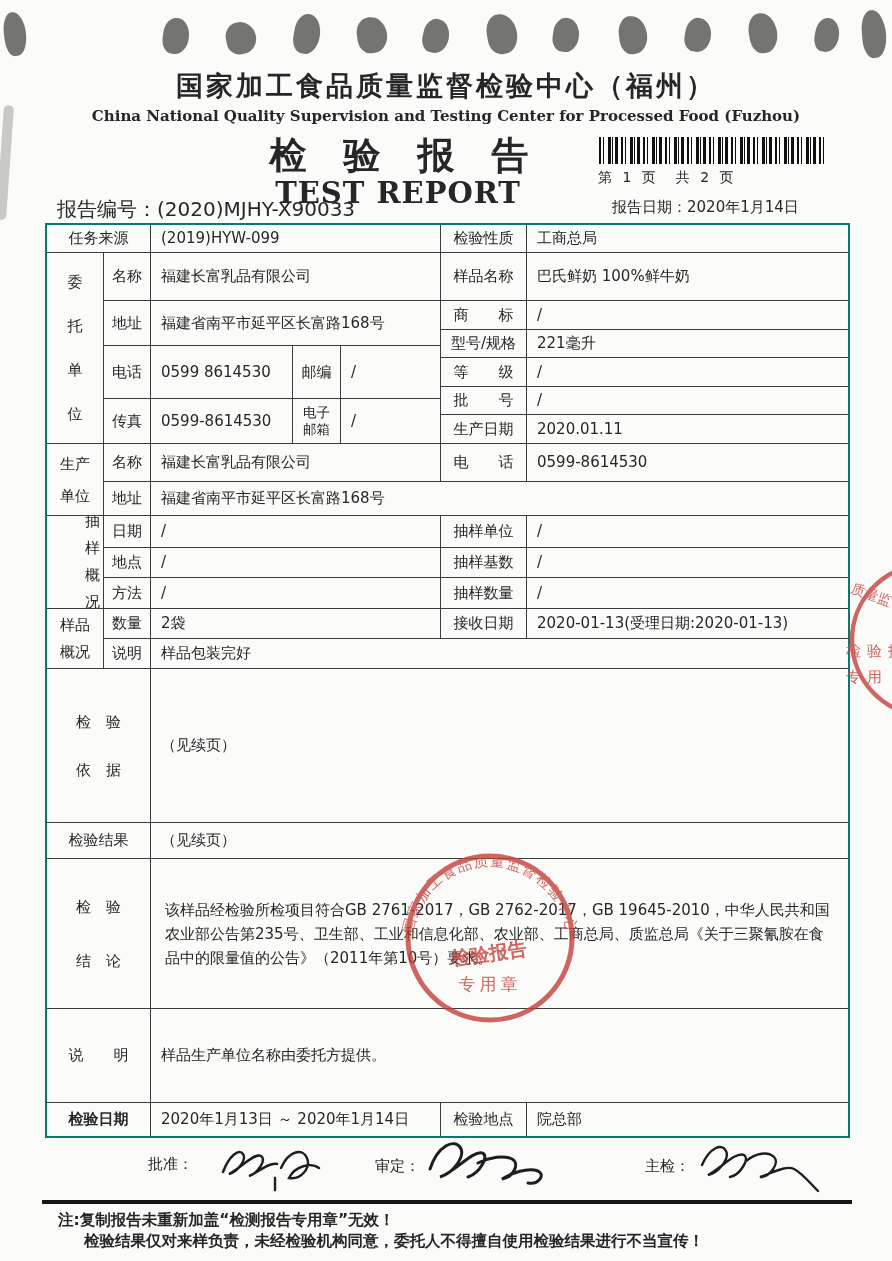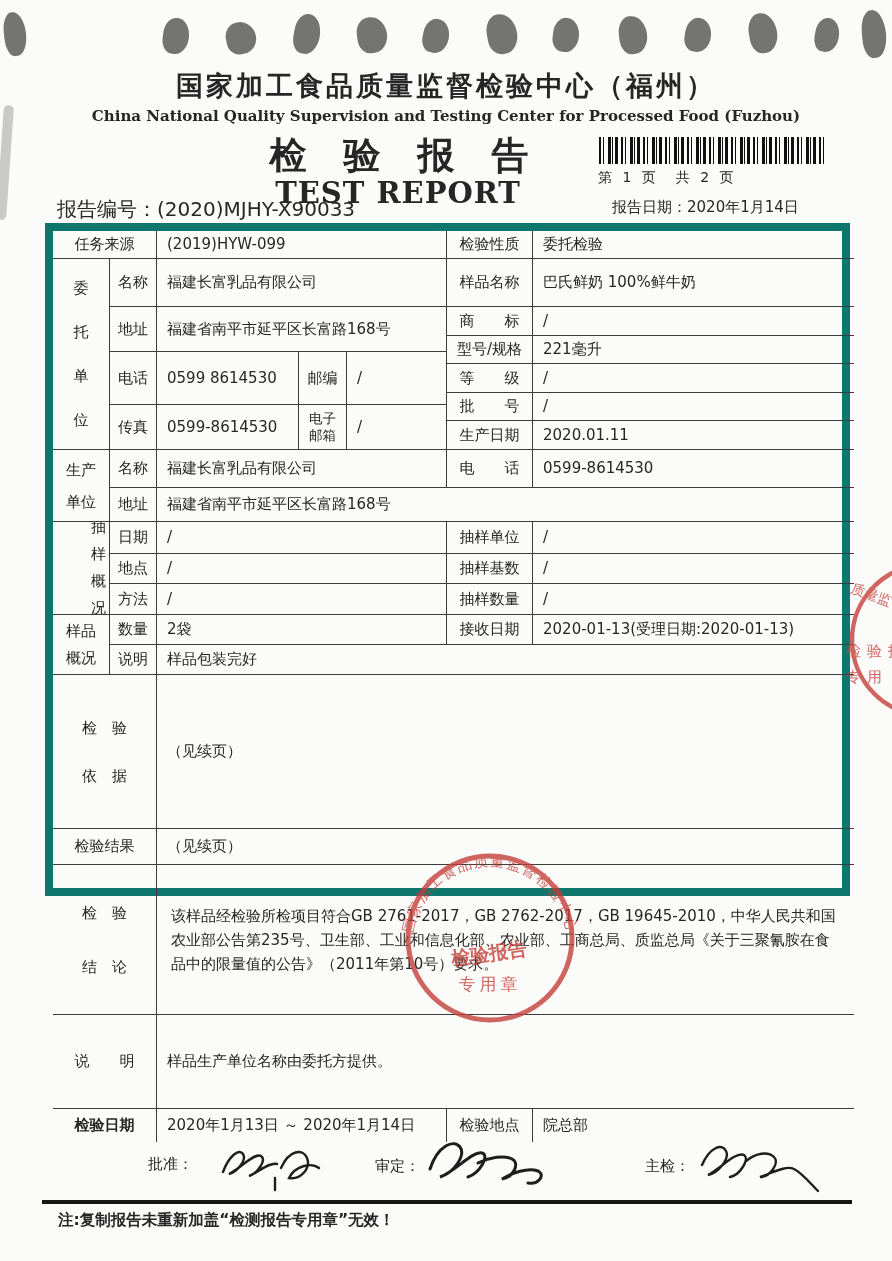--- a/index.html
+++ b/index.html
@@ -16,24 +16,24 @@
   .title-cn{left:0;right:94px;top:131px;text-align:center;font-size:37px;font-weight:bold;}
   .title-en{left:0;right:96px;top:176px;text-align:center;font-size:29px;font-weight:bold;letter-spacing:1px;
             font-family:"DejaVu Serif","Liberation Serif",serif;}
   .barcode{left:599px;top:137px;width:227px;height:27px;background:
     repeating-linear-gradient(90deg,#101010 0 2px,transparent 2px 4px,#101010 4px 5px,transparent 5px 9px,
     #101010 9px 12px,transparent 12px 13px,#101010 13px 14px,transparent 14px 16px,#101010 16px 19px,transparent 19px 22px);}
   .page-info{left:598px;top:169px;font-size:14px;letter-spacing:3px;}
   .report-no{left:57px;top:196px;font-size:20px;}
   .report-date{left:612px;top:198px;font-size:15px;}
   
-  .tbl{position:absolute;left:45px;top:223px;width:805px;height:673px;display:grid;box-sizing:border-box;
+  .tbl{position:absolute;left:45px;top:223px;width:805px;height:915px;display:grid;box-sizing:border-box;
        grid-template-columns:57px 47px 142px 48px 100px 86px 321px;
        grid-template-rows:28px 48px 29px 16px 12px 29px 12px 16px 29px 38px 34px 32px 30px 31px 30px 30px 154px 36px 150px 94px 33px;
-       border:8px solid #0f766e;background:transparent;}
+       border:2px solid #0f766e;background:transparent;}
   .c{border-right:1.5px solid #3c3c3c;border-bottom:1.5px solid #3c3c3c;box-sizing:border-box;
      display:flex;align-items:center;font-size:15px;padding:2px 5px;overflow:hidden;line-height:1.25;}
   .lbl{justify-content:center;text-align:center;}
   .val{justify-content:flex-start;padding-left:10px;}
   .no-r{border-right:none;}
   .no-b{border-bottom:none;}
   .pre{white-space:pre-line;}
   .grp{justify-content:center;text-align:center;white-space:pre-line;}
   .lh44{line-height:44px;}
   .lh34{line-height:32px;}
@@ -80,21 +80,21 @@
   <div class="abs title-en">TEST REPORT</div>
   <div class="abs barcode"></div>
   <div class="abs page-info">第 1 页　共 2 页</div>
   <div class="abs report-no"><span>报告编号：</span><span>(2020)MJHY-X90033</span></div>
   <div class="abs report-date"><span>报告日期：</span><span>2020年1月14日</span></div>
 
   <div class="tbl">
     <div class="c lbl" style="grid-area:1/1/2/3;">任务来源</div>
     <div class="c val" style="grid-area:1/3/2/6;">(2019)HYW-099</div>
     <div class="c lbl" style="grid-area:1/6/2/7;">检验性质</div>
-    <div class="c val no-r" style="grid-area:1/7/2/8;">委托检验</div>
+    <div class="c val no-r" style="grid-area:1/7/2/8;">工商总局</div>
 
     <div class="c grp lh44" style="grid-area:2/1/10/2;">委
 托
 单
 位</div>
     <div class="c lbl" style="grid-area:2/2/3/3;">名称</div>
     <div class="c val" style="grid-area:2/3/3/6;">福建长富乳品有限公司</div>
     <div class="c lbl" style="grid-area:2/6/3/7;">样品名称</div>
     <div class="c val no-r" style="grid-area:2/7/3/8;">巴氏鲜奶 100%鲜牛奶</div>
 
@@ -196,14 +196,15 @@
   <svg class="abs" style="left:420px;top:1133px;" width="150" height="62" viewBox="0 0 150 62">
     <path class="sig" style="stroke-width:3;" d="M10,36 C18,12 34,6 40,14 C46,22 34,40 20,44 C36,38 52,18 62,20 C70,22 60,40 48,44 M58,30 C70,24 84,22 92,26 C100,30 94,44 82,46 C92,40 108,34 118,38 C126,42 118,52 108,50"></path>
   </svg>
   <div class="abs sig-label" style="left:645px;top:1157px;">主检：</div>
   <svg class="abs" style="left:690px;top:1135px;" width="140" height="64" viewBox="0 0 140 64">
     <path class="sig" d="M12,30 C20,12 32,8 36,16 C40,24 28,38 18,40 C30,34 46,16 54,20 C60,24 50,40 40,42 M56,26 C66,18 78,16 84,22 C90,28 80,42 70,42 C82,38 96,30 104,34 C112,38 120,48 128,56"></path>
   </svg>
 
   <div class="abs rule"></div>
   <div class="abs fn" style="left:58px;top:1210px;">注:复制报告未重新加盖“检测报告专用章”无效！</div>
+  <div class="abs fn" style="left:84px;top:1231px;">检验结果仅对来样负责，未经检验机构同意，委托人不得擅自使用检验结果进行不当宣传！</div>
 
 </div>
 
 </body></html>

